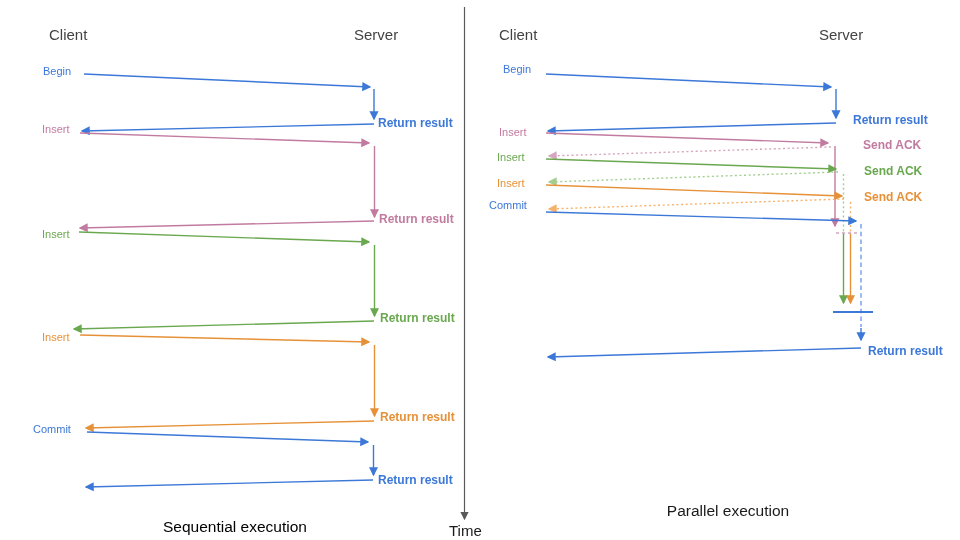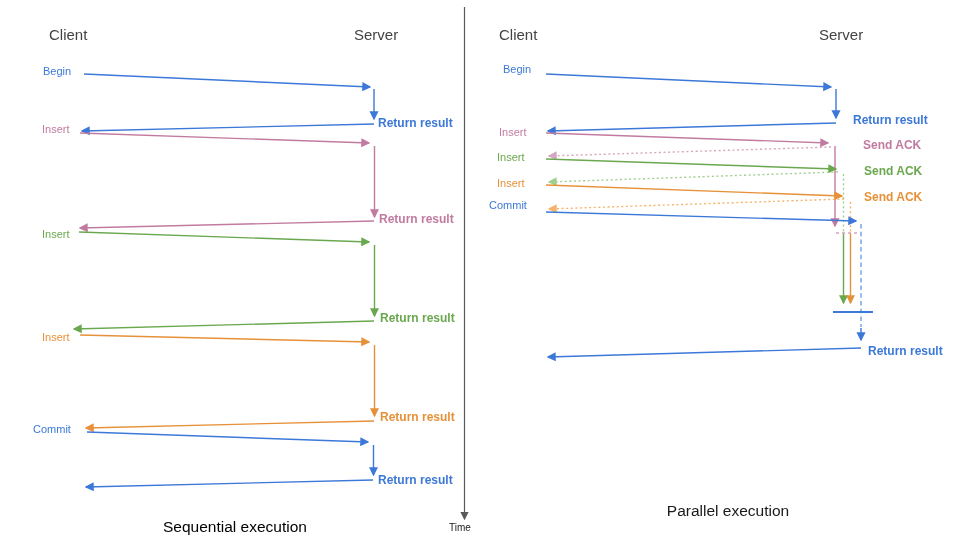--- a/index.html
+++ b/index.html
@@ -5,21 +5,21 @@
   html,body{margin:0;padding:0;background:#ffffff;}
   .canvas{
     position:relative;width:960px;height:540px;background:#ffffff;overflow:hidden;
     font-family:"Liberation Sans", sans-serif;
   }
   .lbl{position:absolute;white-space:nowrap;line-height:1;}
   .hdr{font-size:15px;}
   .op{font-size:11px;}
   .ret{font-size:12px;font-weight:bold;}
   .caption{font-size:15.5px;text-align:center;width:160px;}
-  .time{font-size:10px;}
+  .time{font-size:15px;}
   svg{position:absolute;left:0;top:0;}
 </style>
 </head>
 <body>
 
 <div class="canvas">
 
   <svg width="960" height="540" viewBox="0 0 960 540">
     <defs>
       <marker id="m-blue" viewBox="0 0 10 10" refX="8.5" refY="5" markerWidth="6.5" markerHeight="6.5" orient="auto-start-reverse">

